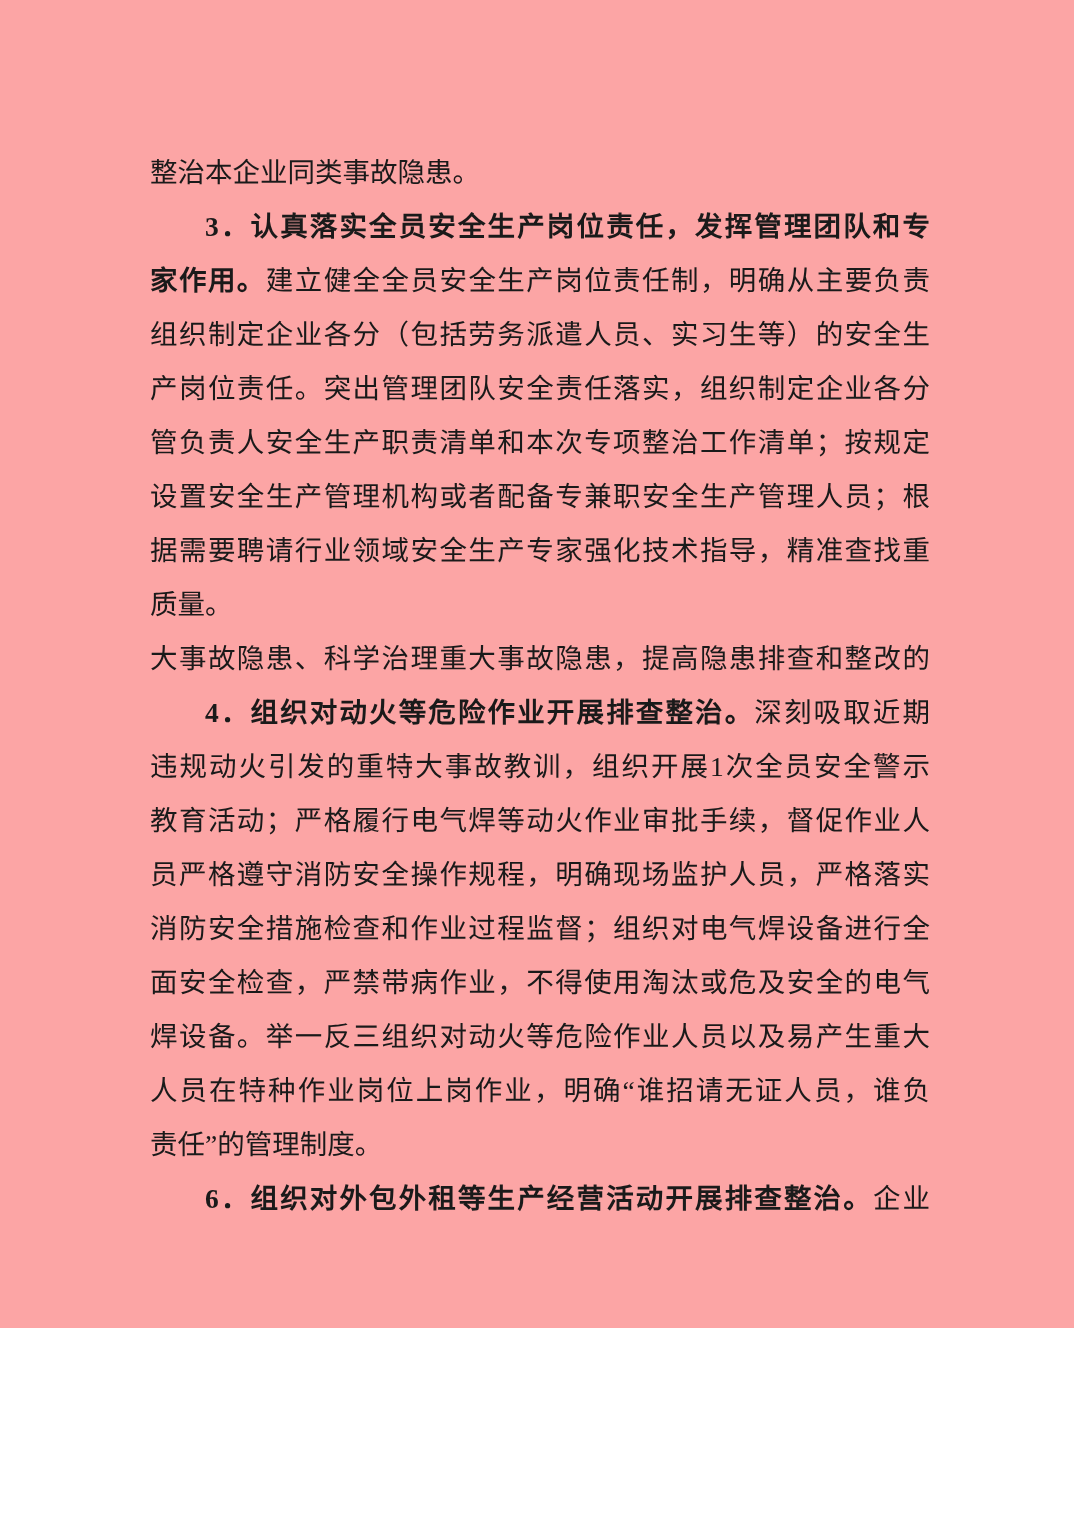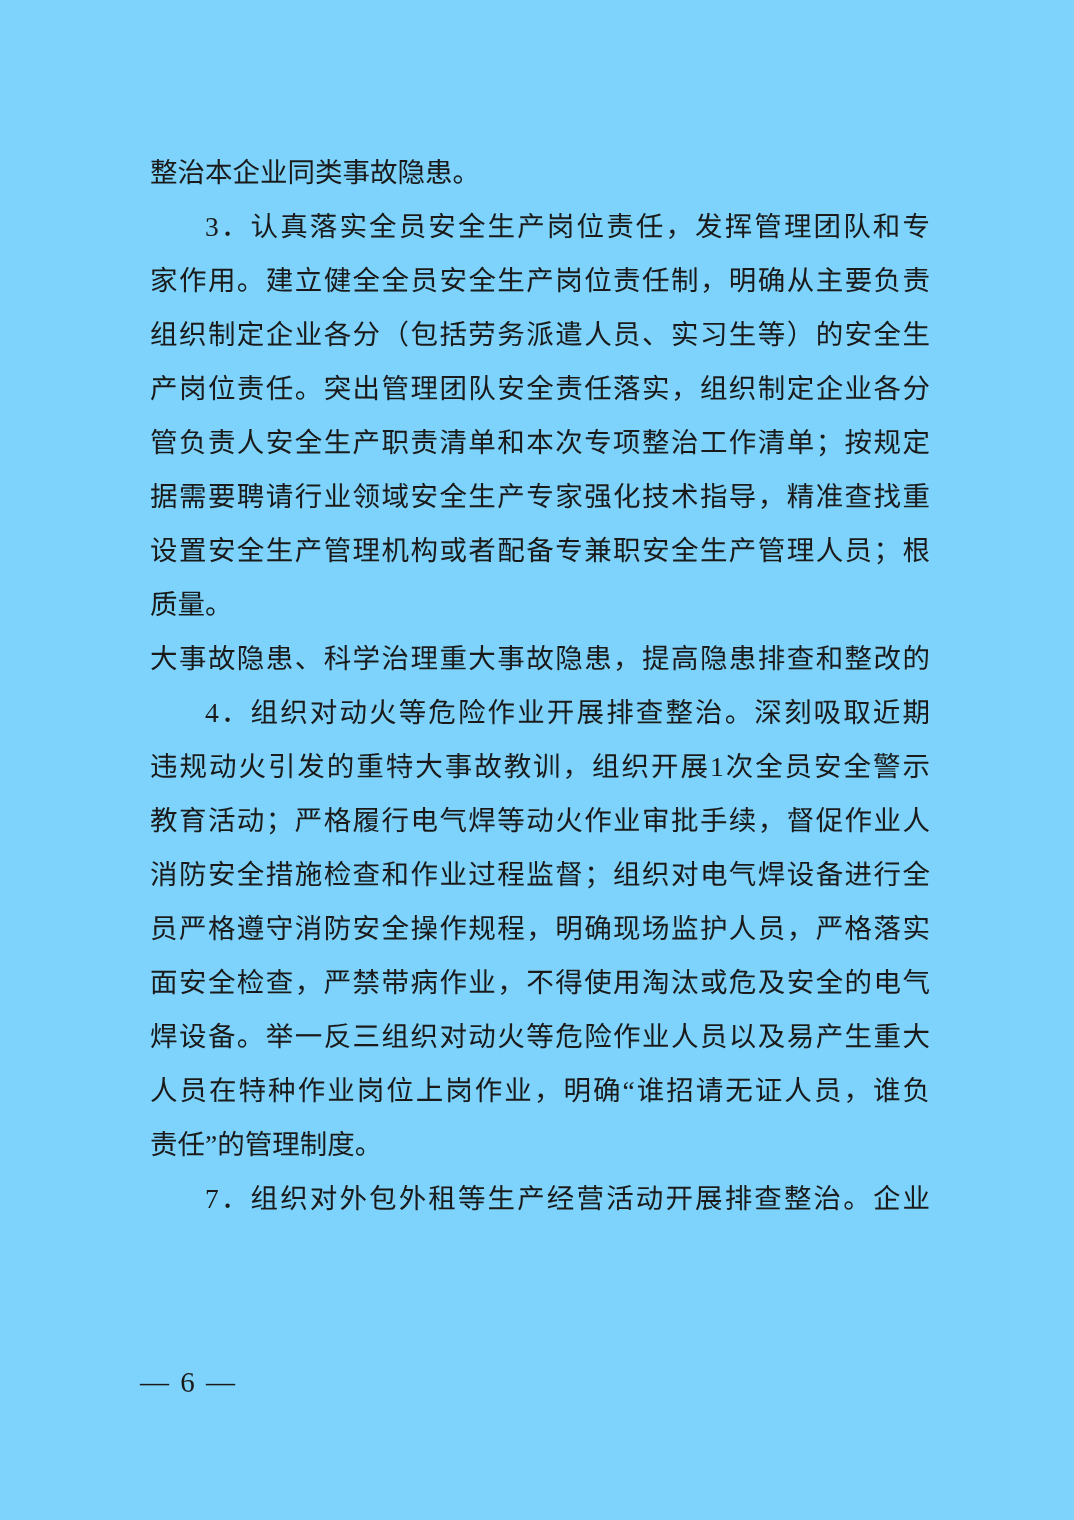--- a/index.html
+++ b/index.html
@@ -5,22 +5,22 @@
   * { margin: 0; padding: 0; box-sizing: border-box; }
   html, body {
     width: 1074px;
     height: 1520px;
     background: #ffffff;
     font-family: "Liberation Serif", serif;
   }
   .page {
     position: relative;
     width: 1074px;
-    height: 1520px;
-    background: #7dd3fc;
+    height: 1328px;
+    background: #fca5a5;
     color: #1a1a1a;
     overflow: hidden;
   }
   .content {
     position: absolute;
     left: 150px;
     top: 146px;
     width: 780px;
   }
   .line {
@@ -33,21 +33,21 @@
   .line.justify {
     white-space: normal;
     text-align: justify;
     text-align-last: justify;
     text-justify: inter-character;
   }
   .line.indent {
     text-indent: 2em;
   }
   .seg { font-weight: 400; }
-  .seg.bold { font-weight: 400; }
+  .seg.bold { font-weight: 700; }
   .footer {
     position: absolute;
     left: 140px;
     top: 1362px;
     font-size: 29px;
     line-height: 40px;
     color: #1a1a1a;
     letter-spacing: 2px;
   }
 </style>
@@ -55,29 +55,29 @@
 <body>
 
 <div class="page">
   <div class="content">
       <div class="line"><span class="seg">整治本企业同类事故隐患。</span></div>
       <div class="line justify indent"><span class="seg bold">3．认真落实全员安全生产岗位责任，发挥管理团队和专</span></div>
       <div class="line justify"><span class="seg bold">家作用。</span><span class="seg">建立健全全员安全生产岗位责任制，明确从主要负责</span></div>
       <div class="line justify"><span class="seg">组织制定企业各分（包括劳务派遣人员、实习生等）的安全生</span></div>
       <div class="line justify"><span class="seg">产岗位责任。突出管理团队安全责任落实，组织制定企业各分</span></div>
       <div class="line justify"><span class="seg">管负责人安全生产职责清单和本次专项整治工作清单；按规定</span></div>
+      <div class="line justify"><span class="seg">设置安全生产管理机构或者配备专兼职安全生产管理人员；根</span></div>
       <div class="line justify"><span class="seg">据需要聘请行业领域安全生产专家强化技术指导，精准查找重</span></div>
-      <div class="line justify"><span class="seg">设置安全生产管理机构或者配备专兼职安全生产管理人员；根</span></div>
       <div class="line"><span class="seg">质量。</span></div>
       <div class="line justify"><span class="seg">大事故隐患、科学治理重大事故隐患，提高隐患排查和整改的</span></div>
       <div class="line justify indent"><span class="seg bold">4．组织对动火等危险作业开展排查整治。</span><span class="seg">深刻吸取近期</span></div>
       <div class="line justify"><span class="seg">违规动火引发的重特大事故教训，组织开展1次全员安全警示</span></div>
       <div class="line justify"><span class="seg">教育活动；严格履行电气焊等动火作业审批手续，督促作业人</span></div>
+      <div class="line justify"><span class="seg">员严格遵守消防安全操作规程，明确现场监护人员，严格落实</span></div>
       <div class="line justify"><span class="seg">消防安全措施检查和作业过程监督；组织对电气焊设备进行全</span></div>
-      <div class="line justify"><span class="seg">员严格遵守消防安全操作规程，明确现场监护人员，严格落实</span></div>
       <div class="line justify"><span class="seg">面安全检查，严禁带病作业，不得使用淘汰或危及安全的电气</span></div>
       <div class="line justify"><span class="seg">焊设备。举一反三组织对动火等危险作业人员以及易产生重大</span></div>
       <div class="line justify"><span class="seg">人员在特种作业岗位上岗作业，明确“谁招请无证人员，谁负</span></div>
       <div class="line"><span class="seg">责任”的管理制度。</span></div>
-      <div class="line justify indent"><span class="seg bold">7．组织对外包外租等生产经营活动开展排查整治。</span><span class="seg">企业</span></div>
+      <div class="line justify indent"><span class="seg bold">6．组织对外包外租等生产经营活动开展排查整治。</span><span class="seg">企业</span></div>
     </div>
   <div class="footer">— 6 —</div>
 </div>
 
 </body></html>

